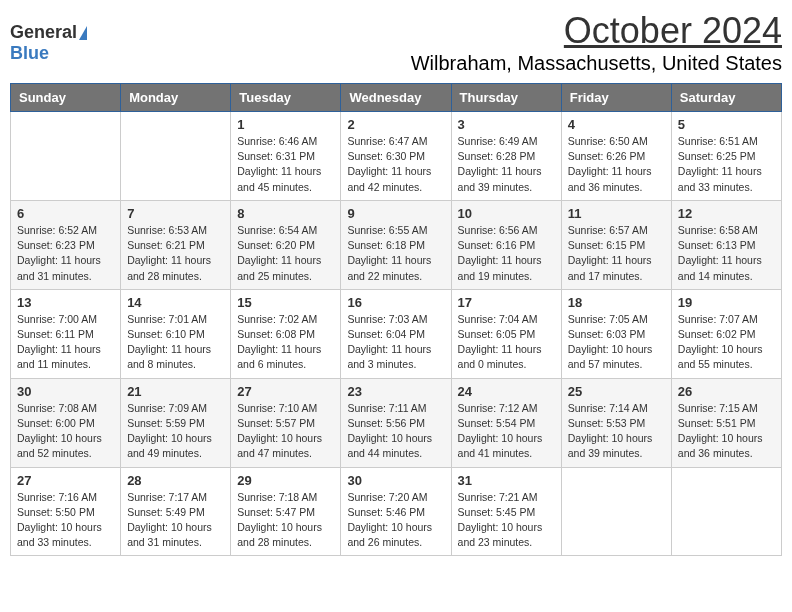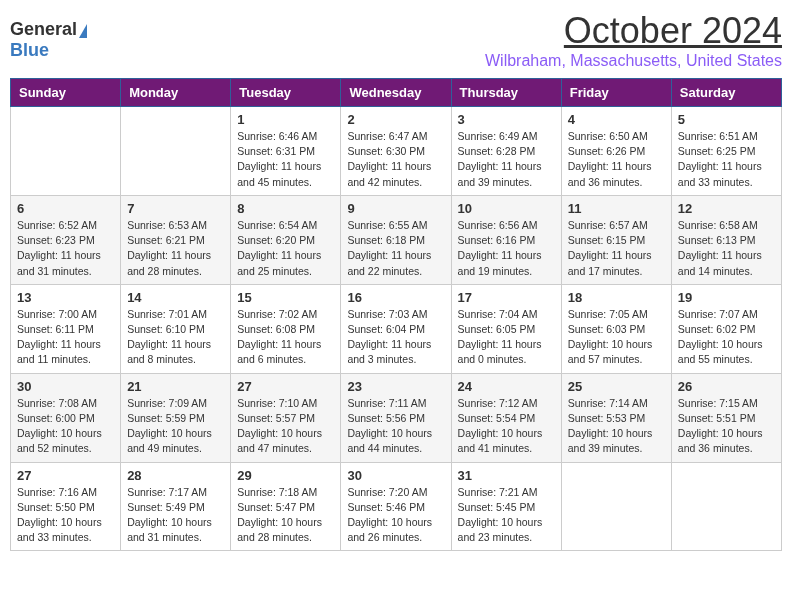--- a/index.html
+++ b/index.html
@@ -43,30 +43,30 @@
     .title-area {
       text-align: right;
     }
     .month-title {
       font-size: 36px;
       color: #333;
       font-weight: normal;
       text-decoration: underline;
     }
     .location-title {
-      font-size: 16px;
-      color: #8b5cf6;
+      font-size: 20px;
+      color: #000000;
     }
     .calendar {
       width: 100%;
       border-collapse: collapse;
       border: 1px solid #ccc;
     }
     .calendar th {
-      background-color: #701a75;
+      background-color: #737373;
       color: #fff;
       text-align: left;
       padding: 6px 8px;
       font-size: 13px;
       border: 1px solid #2e6099;
     }
     .calendar td {
       vertical-align: top;
       padding: 5px 6px;
       border: 1px solid #ccc;

